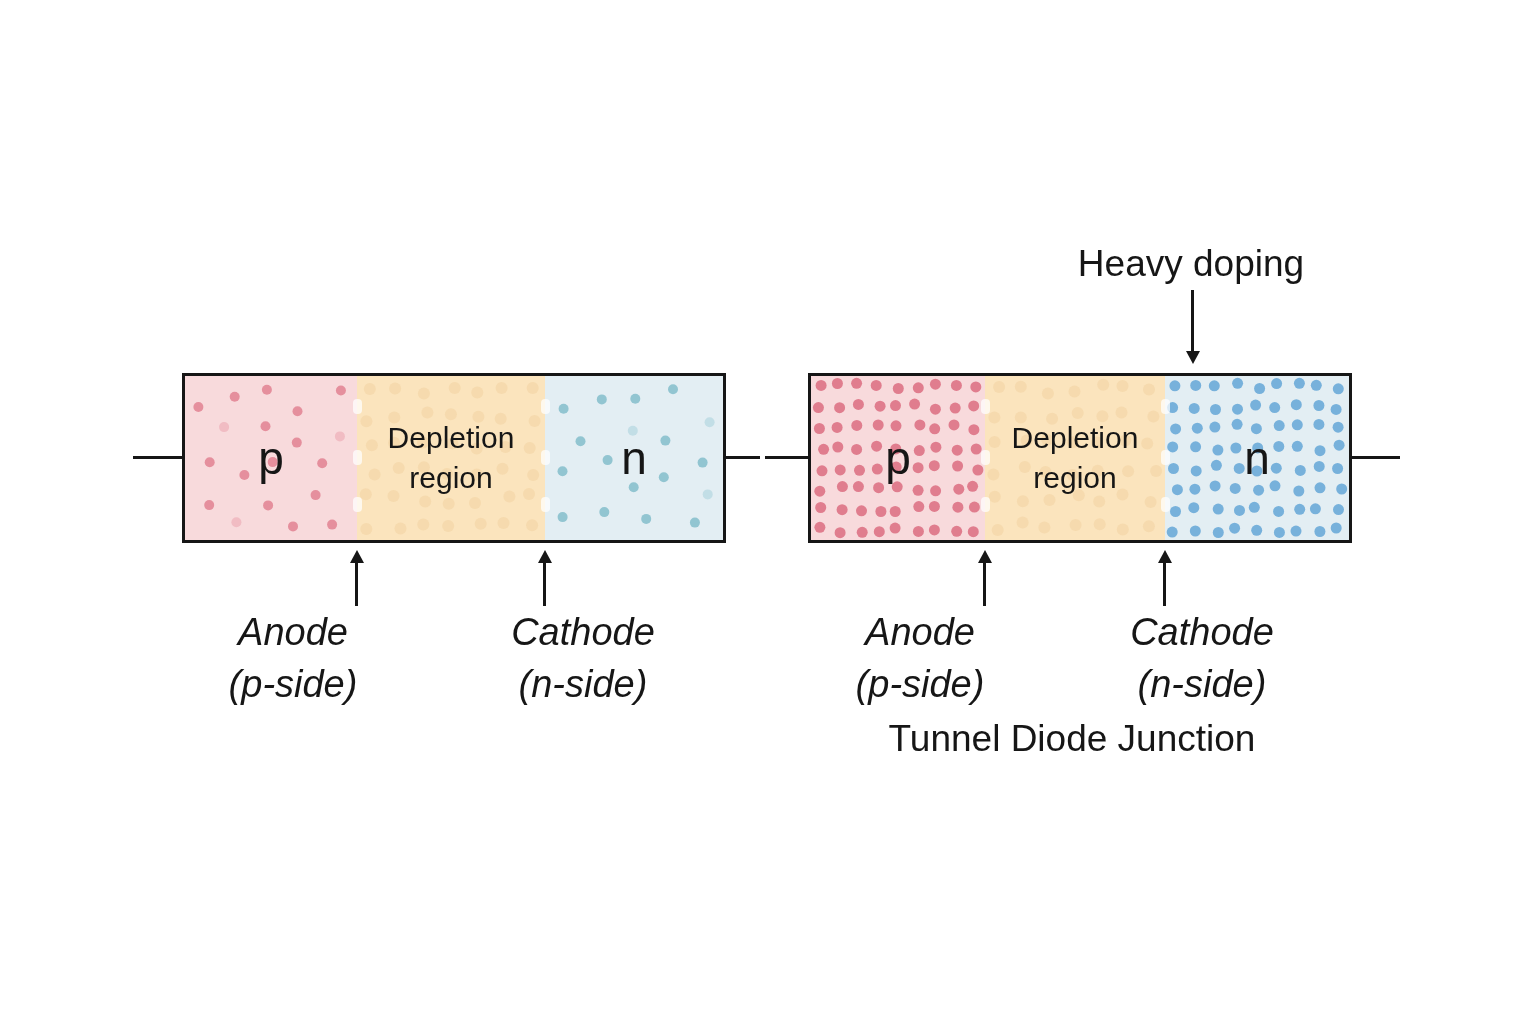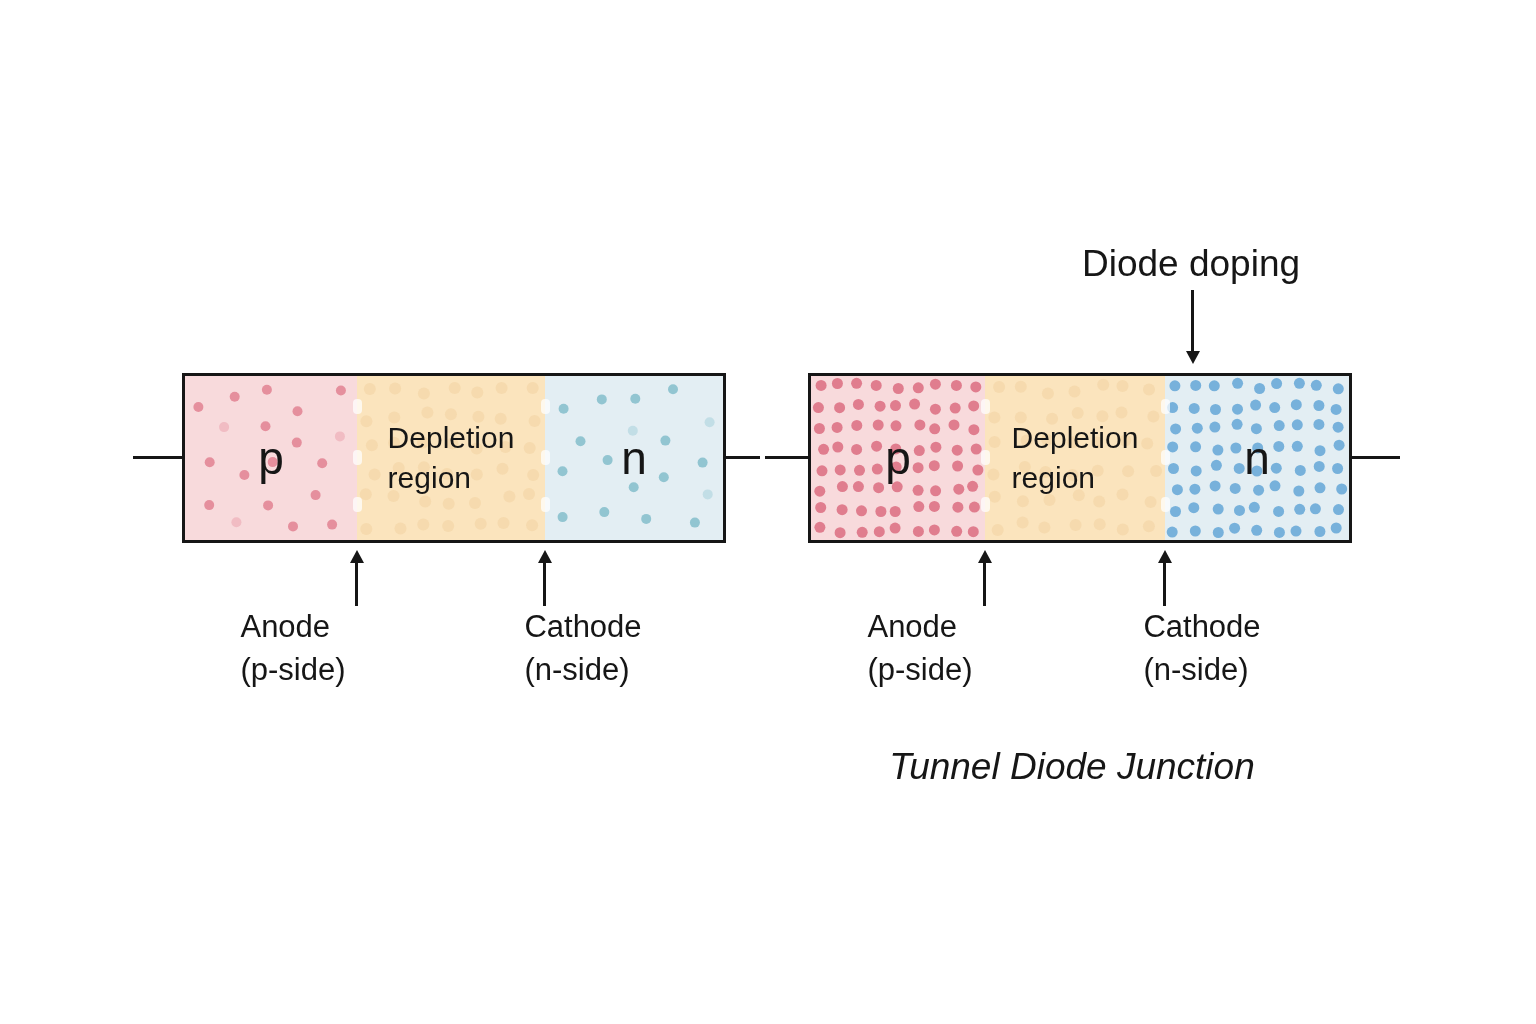--- a/index.html
+++ b/index.html
@@ -11,36 +11,36 @@
   .stage{position:relative;width:1536px;height:1024px;overflow:hidden;}
   .diagram{position:absolute;top:240px;height:580px;}
   .wire{position:absolute;height:3px;background:var(--outline);}
   .junction-rect{
     position:absolute;top:133px;width:544px;height:170px;
     border:3px solid var(--outline);display:flex;
   }
   .region{position:relative;display:flex;align-items:center;justify-content:center;overflow:hidden;}
   .dots{position:absolute;left:0;top:0;width:100%;height:100%;display:block;}
   .region-letter{position:relative;z-index:2;font-size:46px;color:var(--text);}
-  .depletion-text{position:relative;z-index:2;font-size:30px;line-height:1.35;color:var(--text);}
+  .depletion-text{position:relative;z-index:2;font-size:30px;line-height:1.35;text-align:center;color:var(--text);}
   .notch{position:absolute;width:9px;height:15px;background:rgba(255,255,255,0.72);border-radius:4px;z-index:3;}
   .arrow-up{position:absolute;width:3px;background:var(--outline);}
   .arrow-up::before{
     content:"";position:absolute;top:-12px;left:-5.5px;
     border-left:7px solid transparent;border-right:7px solid transparent;
     border-bottom:13px solid var(--outline);
   }
   .arrow-down{position:absolute;width:3px;background:var(--outline);}
   .arrow-down::after{
     content:"";position:absolute;bottom:-12px;left:-5.5px;
     border-left:7px solid transparent;border-right:7px solid transparent;
     border-top:13px solid var(--outline);
   }
-  .electrode{position:absolute;transform:translateX(-50%);text-align:left;
-    font-size:31px;line-height:1.38;white-space:nowrap;}
+  .electrode{position:absolute;transform:translateX(-50%);text-align:center;
+    font-size:38px;line-height:1.38;white-space:nowrap;font-style:italic;}
   .caption{position:absolute;transform:translateX(-50%);font-size:37px;white-space:nowrap;}
 </style>
 </head>
 <body>
 
 <div class="stage" style="background: rgb(255, 255, 255);">
 
   <div class="diagram" style="left:133px;width:630px;">
     <div class="wire" style="left:0;top:216px;width:49px;"></div>
     <div class="wire" style="left:593px;top:216px;width:34px;"></div>
@@ -159,21 +159,21 @@
       <div>(p-side)</div>
     </div>
     <div class="electrode" style="left:450px;top:366px;">
       <div>Cathode</div>
       <div>(n-side)</div>
     </div>
 
   </div>
 
   <div class="diagram" style="left:765px;width:640px;">
-    <div class="caption" style="left:426px;top:3px;">Diode doping</div>
+    <div class="caption" style="left:426px;top:3px;">Heavy doping</div>
     <div class="arrow-down" style="left:426px;top:50px;height:62px;"></div>
 
     <div class="wire" style="left:0;top:216px;width:43px;"></div>
     <div class="wire" style="left:587px;top:216px;width:48px;"></div>
 
     <div class="junction-rect" style="left:43px;">
       <div class="region" style="width: 174px; background: rgb(248, 218, 220);">
         <svg class="dots" viewBox="0 0 174 164">
             <circle cx="10.1" cy="9.4" r="5.5" fill="#e07d8e" fill-opacity="1"></circle>
             <circle cx="26.4" cy="7.5" r="5.5" fill="#e07d8e" fill-opacity="1"></circle>
@@ -390,16 +390,16 @@
 
     <div class="electrode" style="left:155px;top:366px;">
       <div>Anode</div>
       <div>(p-side)</div>
     </div>
     <div class="electrode" style="left:437px;top:366px;">
       <div>Cathode</div>
       <div>(n-side)</div>
     </div>
 
-    <div class="caption" style="left:307px;top:506px;font-style:italic;">Tunnel Diode Junction</div>
+    <div class="caption" style="left:307px;top:478px;">Tunnel Diode Junction</div>
   </div>
 
 </div>
 
 </body></html>

